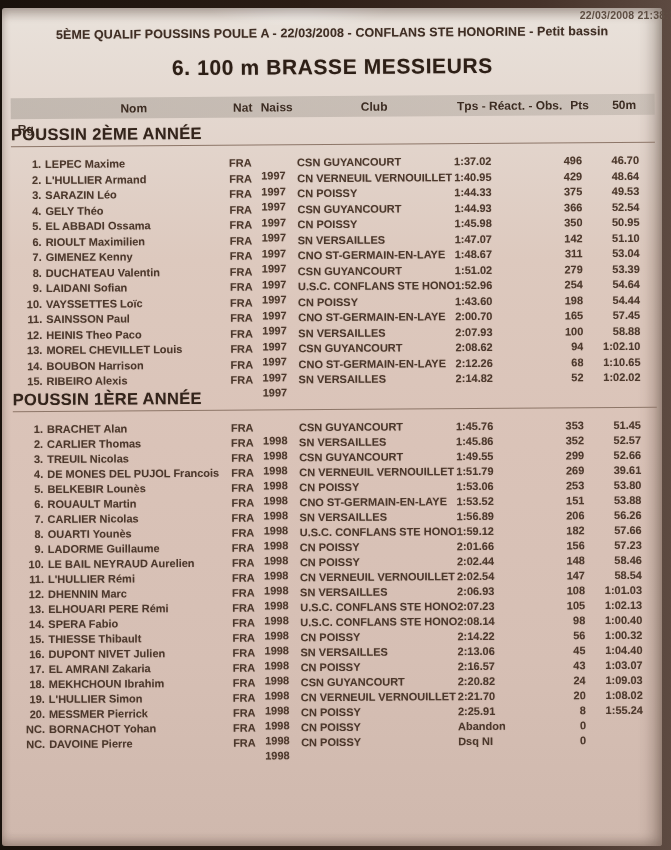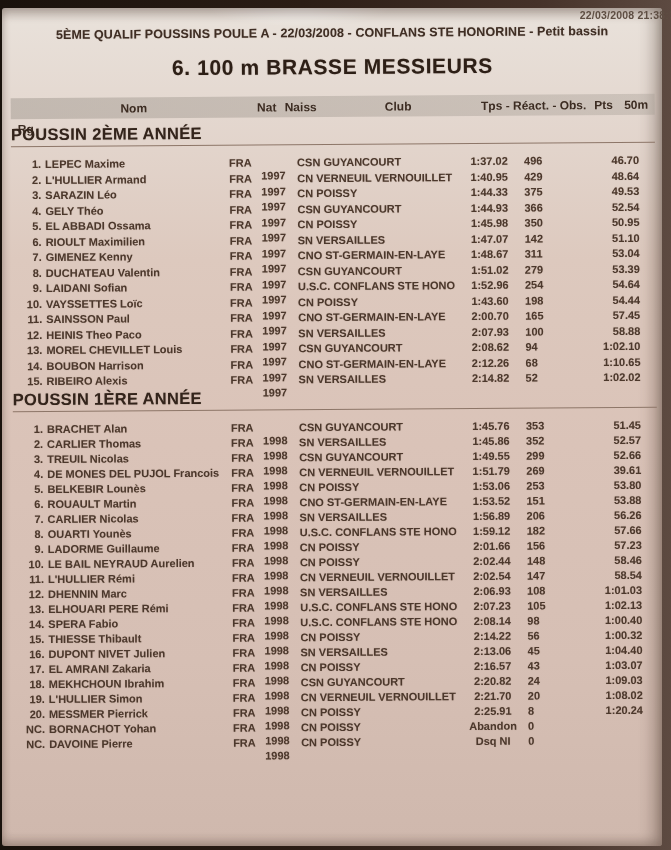--- a/index.html
+++ b/index.html
@@ -35,21 +35,21 @@
     margin-top:15px; text-align:center;
     font-size:21px; font-weight:700; color:#2d1f16; letter-spacing:0.6px;
     text-shadow:0 0 1px rgba(60,40,30,0.4);
   }
   .colhead {
     margin-top:17px; height:21px; display:flex; align-items:center;
     background:linear-gradient(90deg, rgba(148,141,132,0.42), rgba(158,150,141,0.34));
     font-size:12px; font-weight:700; color:#3c2c22;
   }
   .colhead span { text-align:center; }
-  .ch-rg{width:30px;margin-top:40px;} .ch-nom{width:186px;} .ch-nat{width:32px;margin-left:24px;} .ch-naiss{width:36px;}
+  .ch-rg{width:30px;margin-top:40px;} .ch-nom{width:186px;} .ch-nat{width:32px;} .ch-naiss{width:36px;}
   .ch-club{width:159px;} .ch-tps{width:112px;} .ch-pts{width:28px;} .ch-50m{flex:1;}
   .section-title {
     margin:6px 0 0 0; padding-bottom:2px;
     font-size:16.5px; font-weight:700; color:#33241b; letter-spacing:0.3px;
     border-bottom:1px solid #8d7668;
     text-shadow:0 0 1px rgba(60,40,30,0.35);
   }
   .rows { margin-top:4px; }
   .row {
     display:grid; grid-template-columns:30px 186px 32px 36px 159px 70px 58px 1fr;
@@ -57,22 +57,22 @@
     font-size:11px; font-weight:700; color:#4c382c;
     text-shadow:0 0 1px rgba(90,66,50,0.3);
   }
   .section:nth-of-type(2) .row { height:15px; }
   .c { overflow:hidden; white-space:nowrap; }
   .c.rg   { text-align:right; }
   .c.nom  { padding-left:4px; }
   .c.nat  { padding-left:2px; }
   .c.naiss{ padding-left:2px;margin-top:26px; }
   .c.club { padding-left:2px; }
-  .c.tps  { text-align:center; }
-  .c.pts  { text-align:left; }
+  .c.tps  { text-align:left; }
+  .c.pts  { text-align:right; }
   .c.m50  { text-align:right; padding-right:16px; }
 </style>
 </head>
 <body>
 
 <div class="photo">
   <div class="paper"></div>
 
   <div class="timestamp">22/03/2008 21:38:3</div>
 
@@ -475,21 +475,21 @@
   </div>
 
   <div class="row">
     <span class="c rg">20.</span>
     <span class="c nom">MESSMER Pierrick</span>
     <span class="c nat">FRA</span>
     <span class="c naiss">1998</span>
     <span class="c club">CN POISSY</span>
     <span class="c tps">2:25.91</span>
     <span class="c pts">8</span>
-    <span class="c m50">1:20.24</span>
+    <span class="c m50">1:55.24</span>
   </div>
 
   <div class="row">
     <span class="c rg">NC.</span>
     <span class="c nom">BORNACHOT Yohan</span>
     <span class="c nat">FRA</span>
     <span class="c naiss">1998</span>
     <span class="c club">CN POISSY</span>
     <span class="c tps">Abandon</span>
     <span class="c pts">0</span>

